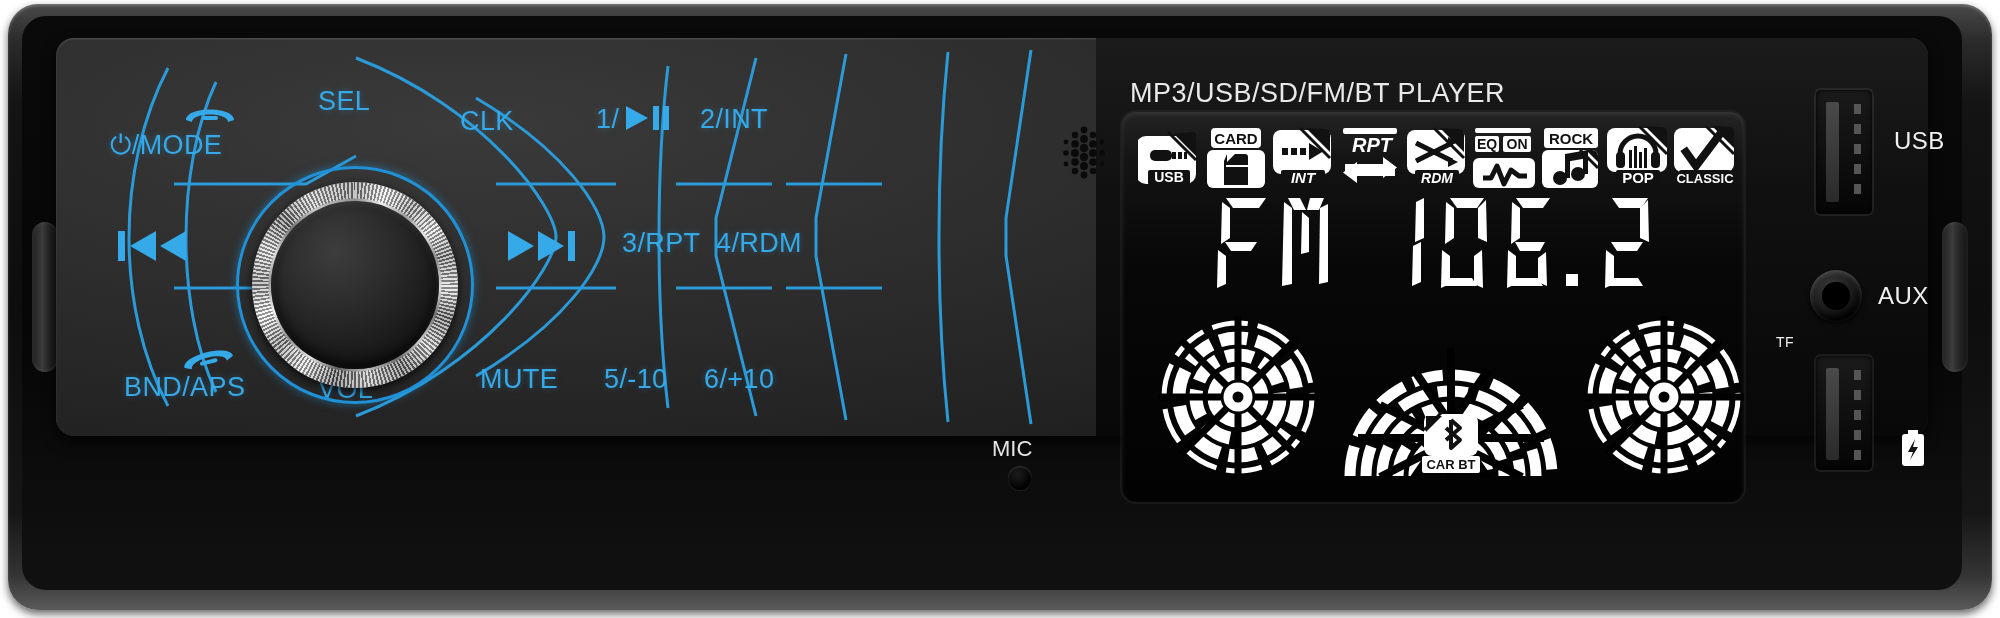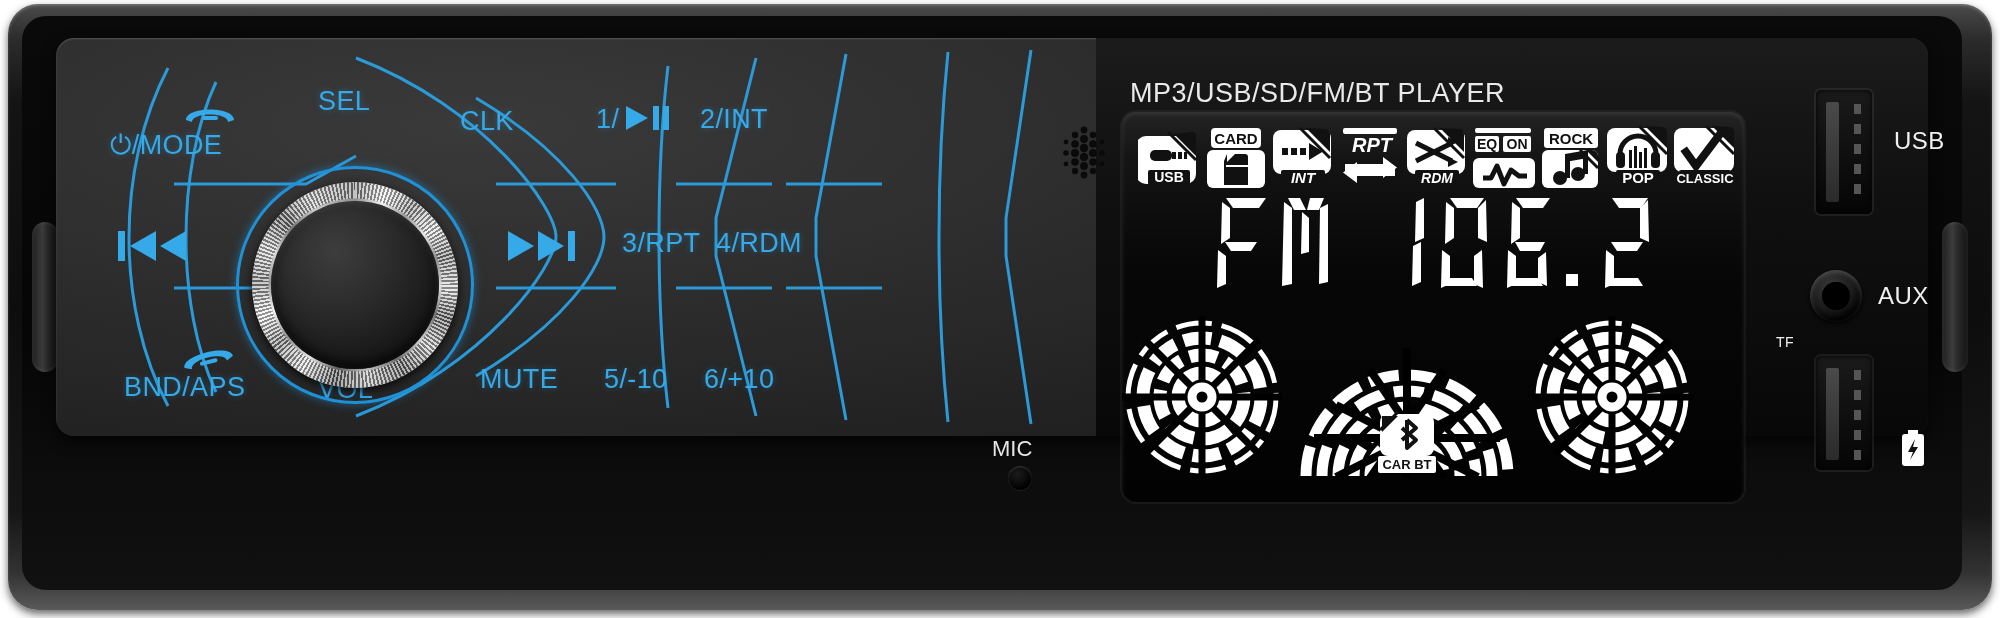--- a/index.html
+++ b/index.html
@@ -159,21 +159,21 @@
     width: 58px; height: 98px;
     position: relative;
     margin: 0 3px;
   }
   .seg.narrow { width: 26px; }
   .seg.dot    { width: 26px; }
   .seg svg { display:block; }
 
   .vu-row {
     position: absolute; left: 0; top: 196px; width: 622px;
-    display: flex; align-items: flex-end; justify-content: flex-start; gap: 10px;
+    display: flex; align-items: flex-end; justify-content: flex-end; gap: 18px;
   }
 
   
   .usb-slot {
     position: absolute;
     width: 56px;
     border-radius: 5px;
     background: linear-gradient(180deg,#1a1a1a,#050505);
     box-shadow: inset 0 0 5px rgba(0,0,0,.95), 0 0 0 2px rgba(255,255,255,.07);
   }

